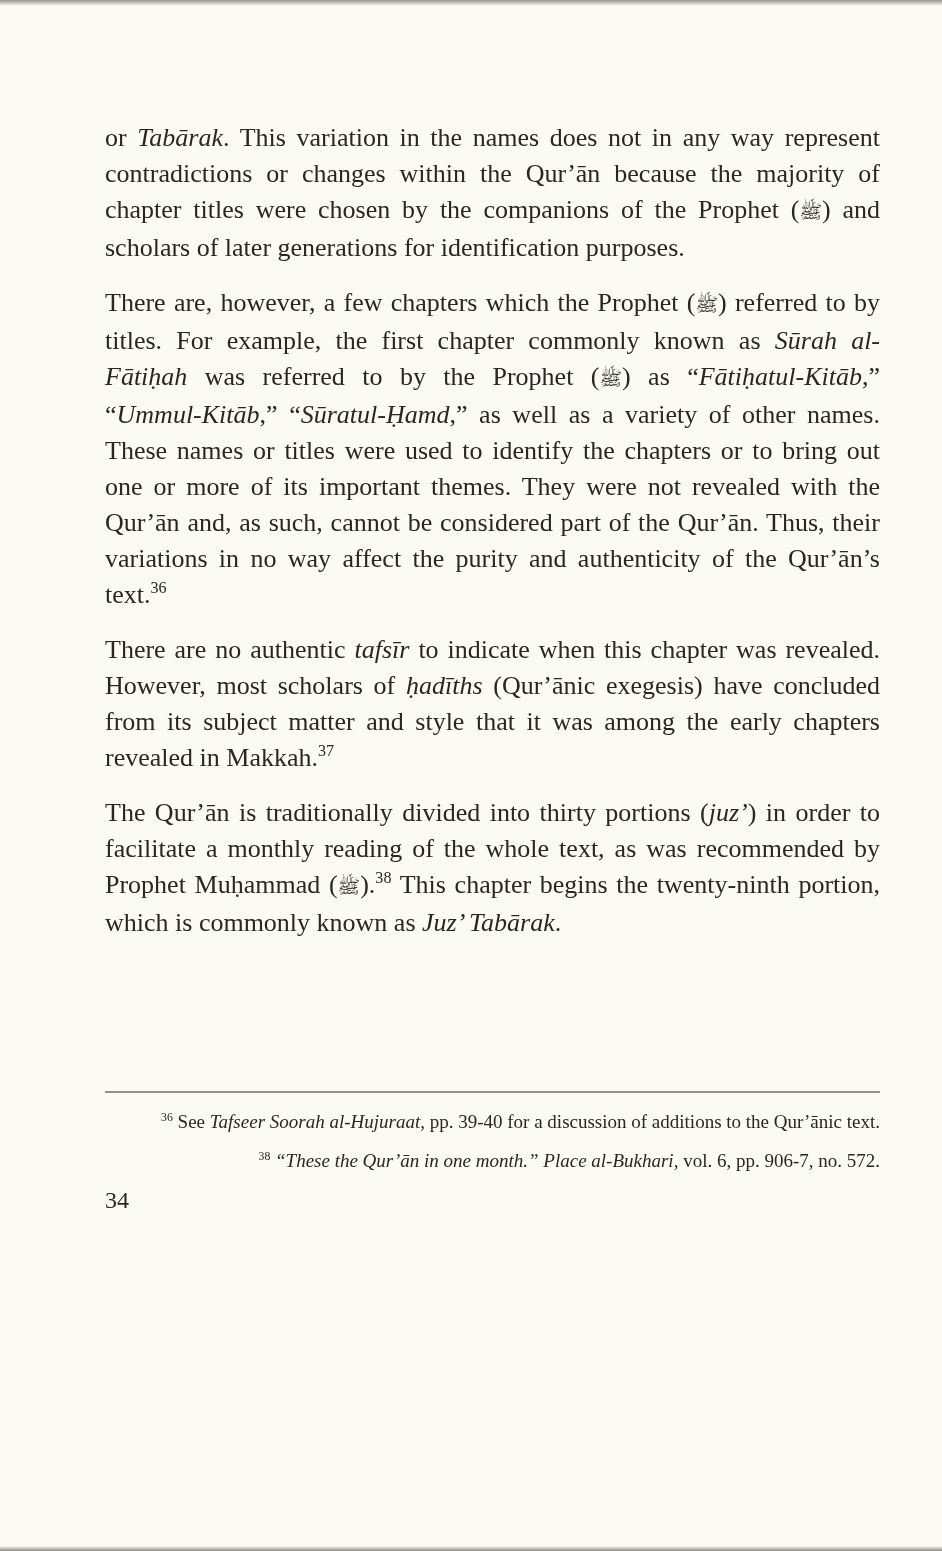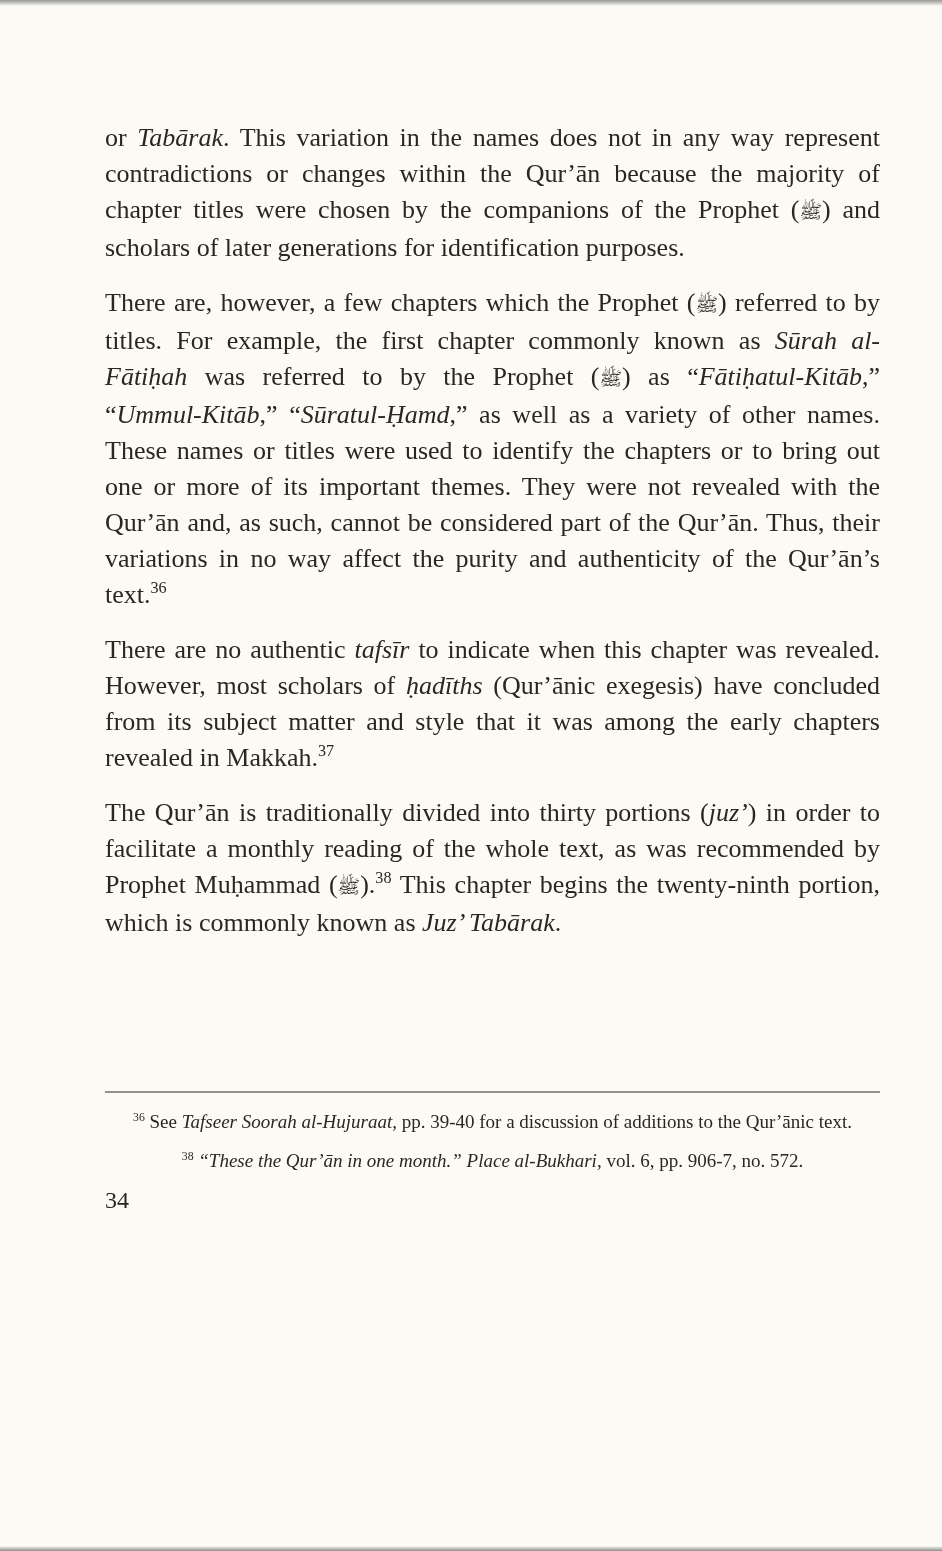--- a/index.html
+++ b/index.html
@@ -44,21 +44,21 @@
   .footnotes { margin-top: 150px; }
   .rule {
     height: 2px;
     background: #91918a;
     margin-bottom: 16px;
   }
   .footnote {
     margin: 0 0 13px 0;
     font-size: 19px;
     line-height: 26px;
-    text-align: center;
+    text-align: right;
   }
   .page-number {
     font-size: 24px;
   }
 </style>
 </head>
 <body>
 
 <div class="page">
 

